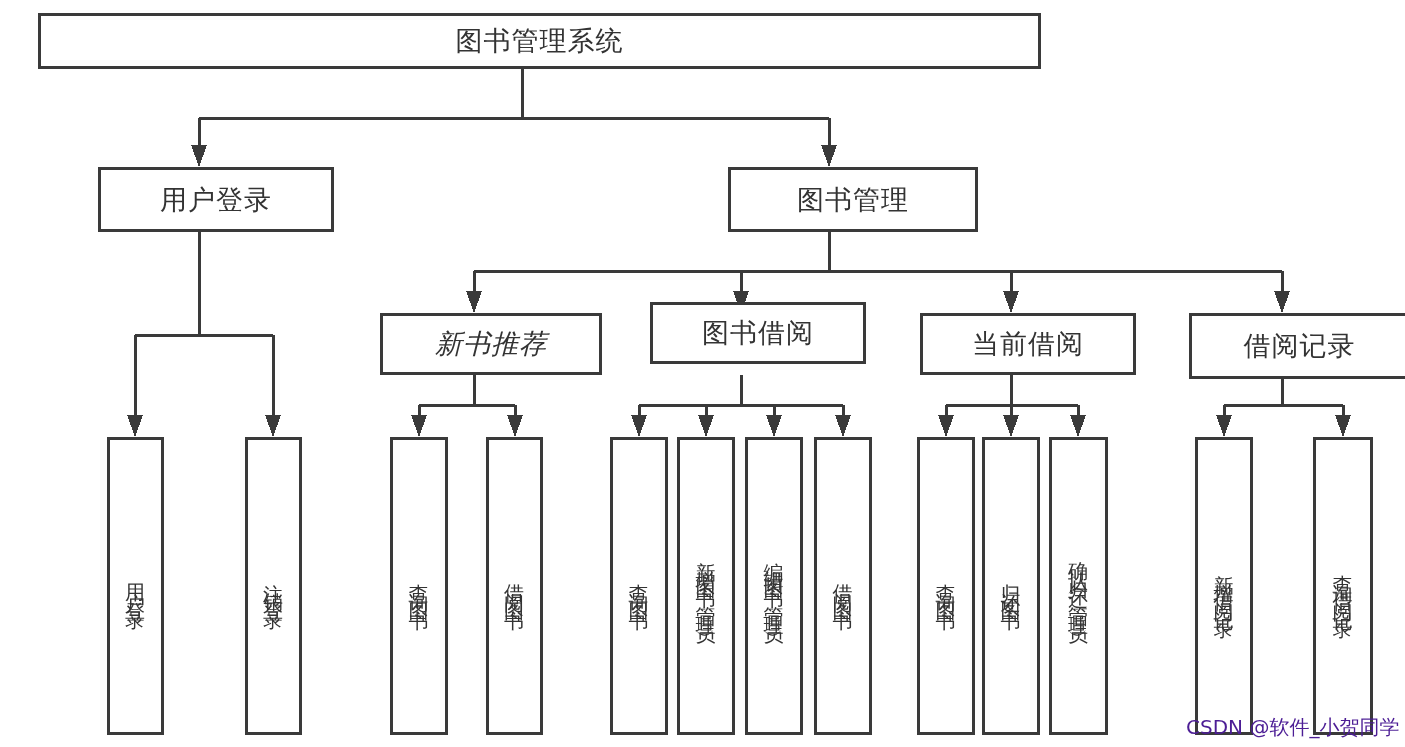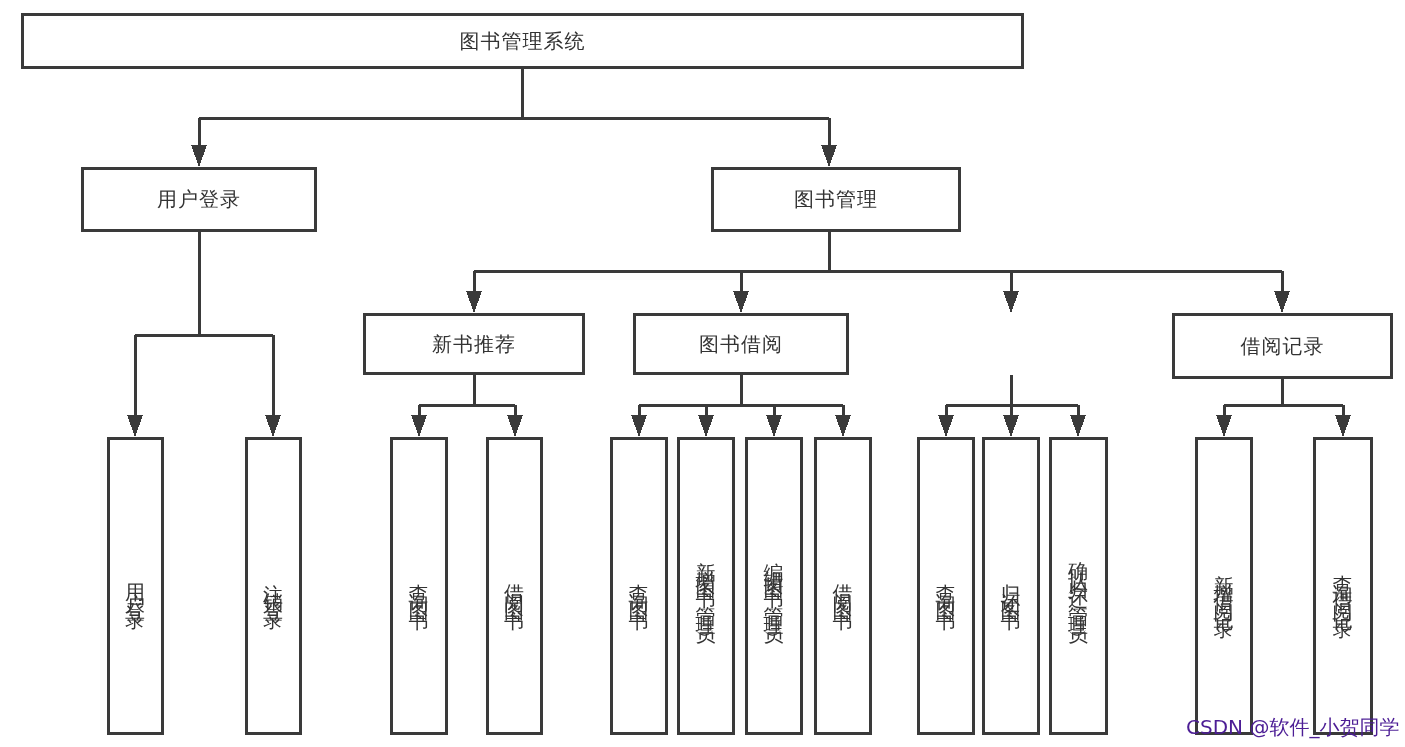--- a/index.html
+++ b/index.html
@@ -15,21 +15,21 @@
   .node {
     position: absolute;
     border: 3px solid #3a3a3a;
     background: #ffffff;
     display: flex;
     align-items: center;
     justify-content: center;
     color: #333333;
     z-index: 2;
   }
-  .h-node { font-size: 20px; letter-spacing: 1px; }
+  .h-node { font-size: 27px; letter-spacing: 1px; margin-left: 17px; }
   .leaf {
     writing-mode: vertical-rl;
     text-orientation: mixed;
     font-size: 20px;
     letter-spacing: 9px;
     line-height: 1;
   }
   .watermark {
     position: absolute;
     left: 1186px;
@@ -94,22 +94,23 @@
       <polygon points="1216,415 1232,415 1224,437" fill="#3a3a3a" stroke="none"></polygon>
       <polygon points="1335,415 1351,415 1343,437" fill="#3a3a3a" stroke="none"></polygon>
     </g>
   </svg>
 
   <div class="node h-node" style="left:21px; top:13px; width:1003px; height:56px;">图书管理系统</div>
 
   <div class="node h-node" style="left:81px; top:167px; width:236px; height:65px;">用户登录</div>
   <div class="node h-node" style="left:711px; top:167px; width:250px; height:65px;">图书管理</div>
 
-  <div class="node h-node" style="left:363px; top:313px; width:222px; height:62px;">新书推荐</div>
-  <div class="node h-node" style="left:633px; top:313px; width:216px; height:62px;">图书借阅</div>
+  <div class="node h-node" style="left:363px; top:313px; width:222px; height:62px;font-style:italic;">新书推荐</div>
+  <div class="node h-node" style="left:633px; top:302px; width:216px; height:62px;">图书借阅</div>
+  <div class="node h-node" style="left:903px; top:313px; width:216px; height:62px;">当前借阅</div>
   <div class="node h-node" style="left:1172px; top:313px; width:221px; height:66px;">借阅记录</div>
 
   <div class="node leaf" style="left:107px; top:437px; width:57px; height:298px;">用户登录</div>
   <div class="node leaf" style="left:245px; top:437px; width:57px; height:298px;">注销登录</div>
 
   <div class="node leaf" style="left:390px; top:437px; width:58px; height:298px;">查询图书</div>
   <div class="node leaf" style="left:486px; top:437px; width:57px; height:298px;">借阅图书</div>
 
   <div class="node leaf" style="left:610px; top:437px; width:58px; height:298px;">查询图书</div>
   <div class="node leaf" style="left:677px; top:437px; width:58px; height:298px;">新增图书（管理员）</div>

